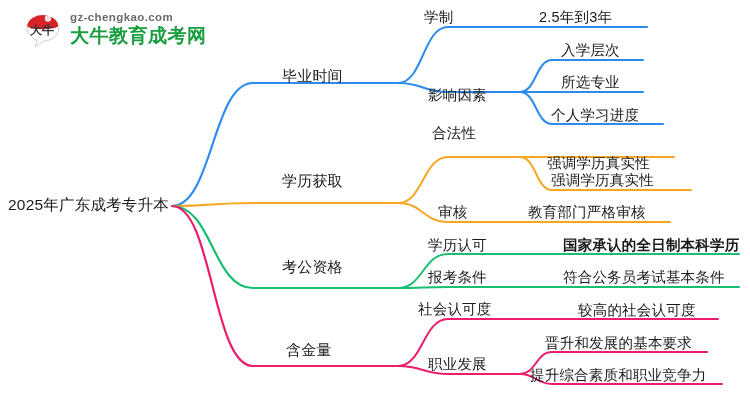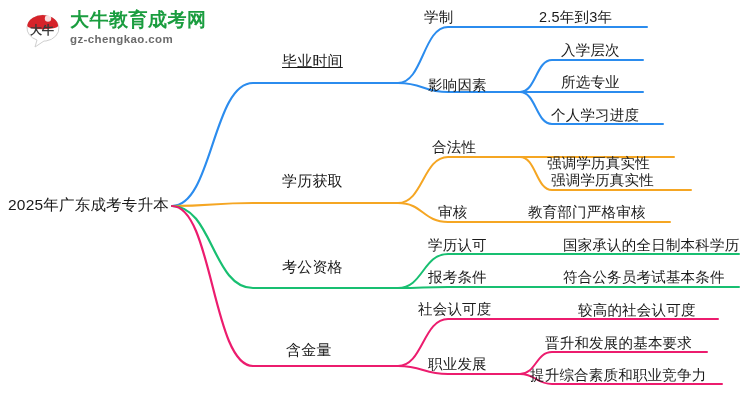--- a/index.html
+++ b/index.html
@@ -37,22 +37,22 @@
 
 <div id="logo">
   <svg id="logo-mark" viewBox="0 0 42 40">
     <path d="M5 17 A16 13 0 1 1 24 31 L22 31 L13 37 L15 30 A16 13 0 0 1 5 17 Z" fill="#ffffff" stroke="#cfcfcf" stroke-width="1"></path>
     <path d="M5.5 14.5 A15.5 11.5 0 0 1 36 14.5 L36 16 L5.5 16 Z" fill="#d6232a"></path>
     <ellipse cx="20.7" cy="16" rx="15.2" ry="3.2" fill="#d6232a"></ellipse>
     <circle cx="26" cy="8.5" r="3.2" fill="#ffffff" opacity="0.85"></circle>
     <text x="20" y="24" font-family="DejaVu Sans, sans-serif" font-size="12" font-weight="bold" fill="#3a3a3a" text-anchor="middle">大牛</text>
   </svg>
   <div id="logo-text">
+    <div id="logo-en">gz-chengkao.com</div>
     <div id="logo-cn">大牛教育成考网</div>
-    <div id="logo-en">gz-chengkao.com</div>
   </div>
 </div>
 
 <svg id="map" viewBox="0 0 750 410">
     <path d="M 172 206 C 212.5 206, 212.5 83, 253 83 L 398 83" fill="none" stroke="#2b8cee" stroke-width="2.2" stroke-linecap="round"></path>
     <path d="M 398 83 C 423 83, 423 27, 448 27 L 520 27" fill="none" stroke="#2b8cee" stroke-width="2" stroke-linecap="round"></path>
     <path d="M 520 27 C 536 27, 536 27, 552 27 L 647 27" fill="none" stroke="#2b8cee" stroke-width="2" stroke-linecap="round"></path>
     <path d="M 398 83 C 423 83, 423 92, 448 92 L 520 92" fill="none" stroke="#2b8cee" stroke-width="2" stroke-linecap="round"></path>
     <path d="M 520 92 C 536 92, 536 60, 552 60 L 643 60" fill="none" stroke="#2b8cee" stroke-width="2" stroke-linecap="round"></path>
     <path d="M 520 92 C 536 92, 536 92, 552 92 L 643 92" fill="none" stroke="#2b8cee" stroke-width="2" stroke-linecap="round"></path>
@@ -71,36 +71,36 @@
     <path d="M 172 206 C 212.5 206, 212.5 366, 253 366 L 398 366" fill="none" stroke="#ec1c6e" stroke-width="2.2" stroke-linecap="round"></path>
     <path d="M 398 366 C 423 366, 423 319, 448 319 L 520 319" fill="none" stroke="#ec1c6e" stroke-width="2" stroke-linecap="round"></path>
     <path d="M 520 319 C 536 319, 536 319, 552 319 L 718 319" fill="none" stroke="#ec1c6e" stroke-width="2" stroke-linecap="round"></path>
     <path d="M 398 366 C 423 366, 423 374, 448 374 L 520 374" fill="none" stroke="#ec1c6e" stroke-width="2" stroke-linecap="round"></path>
     <path d="M 520 374 C 536 374, 536 352, 552 352 L 707 352" fill="none" stroke="#ec1c6e" stroke-width="2" stroke-linecap="round"></path>
     <path d="M 520 374 C 536 374, 536 384, 552 384 L 722 384" fill="none" stroke="#ec1c6e" stroke-width="2" stroke-linecap="round"></path>
   </svg>
 
 <div id="labels">
     <div class="lbl l1" style="left: 8px; top: 196px;">2025年广东成考专升本</div>
-    <div class="lbl l2" style="left: 282px; top: 52px; text-decoration: underline;">毕业时间</div>
+    <div class="lbl l2" style="left: 282px; top: 67px;">毕业时间</div>
     <div class="lbl l3" style="left: 424px; top: 8px;">学制</div>
     <div class="lbl l4" style="left: 539px; top: 8px;">2.5年到3年</div>
-    <div class="lbl l3" style="left: 428px; top: 76px;">影响因素</div>
+    <div class="lbl l3" style="left: 428px; top: 86px;">影响因素</div>
     <div class="lbl l4" style="left: 561px; top: 41px;">入学层次</div>
     <div class="lbl l4" style="left: 561px; top: 73px;">所选专业</div>
     <div class="lbl l4" style="left: 551px; top: 106px; text-align: center;">个人学习进度</div>
     <div class="lbl l2" style="left: 282px; top: 172px;">学历获取</div>
-    <div class="lbl l3" style="left: 432px; top: 138px;">合法性</div>
+    <div class="lbl l3" style="left: 432px; top: 124px;">合法性</div>
     <div class="lbl l4" style="left: 547px; top: 154px;">强调学历真实性</div>
     <div class="lbl l4" style="left: 551px; top: 171px;">强调学历真实性</div>
     <div class="lbl l3" style="left: 438px; top: 203px; font-family: Liberation Serif, serif;">审核</div>
     <div class="lbl l4" style="left: 528px; top: 203px;">教育部门严格审核</div>
     <div class="lbl l2" style="left: 282px; top: 258px;">考公资格</div>
     <div class="lbl l3" style="left: 428px; top: 236px;">学历认可</div>
-    <div class="lbl l4" style="left: 563px; top: 236px;">国家承认的全日制本科学历</div>
+    <div class="lbl l4" style="left: 563px; top: 236px; font-weight: bold;">国家承认的全日制本科学历</div>
     <div class="lbl l3" style="left: 428px; top: 268px;">报考条件</div>
     <div class="lbl l4" style="left: 563px; top: 268px;">符合公务员考试基本条件</div>
     <div class="lbl l2" style="left: 286px; top: 341px;">含金量</div>
     <div class="lbl l3" style="left: 418px; top: 300px;">社会认可度</div>
     <div class="lbl l4" style="left: 578px; top: 301px;">较高的社会认可度</div>
     <div class="lbl l3" style="left: 428px; top: 355px;">职业发展</div>
     <div class="lbl l4" style="left: 545px; top: 334px;">晋升和发展的基本要求</div>
     <div class="lbl l4" style="left: 530px; top: 366px;">提升综合素质和职业竞争力</div>
   </div>
 

